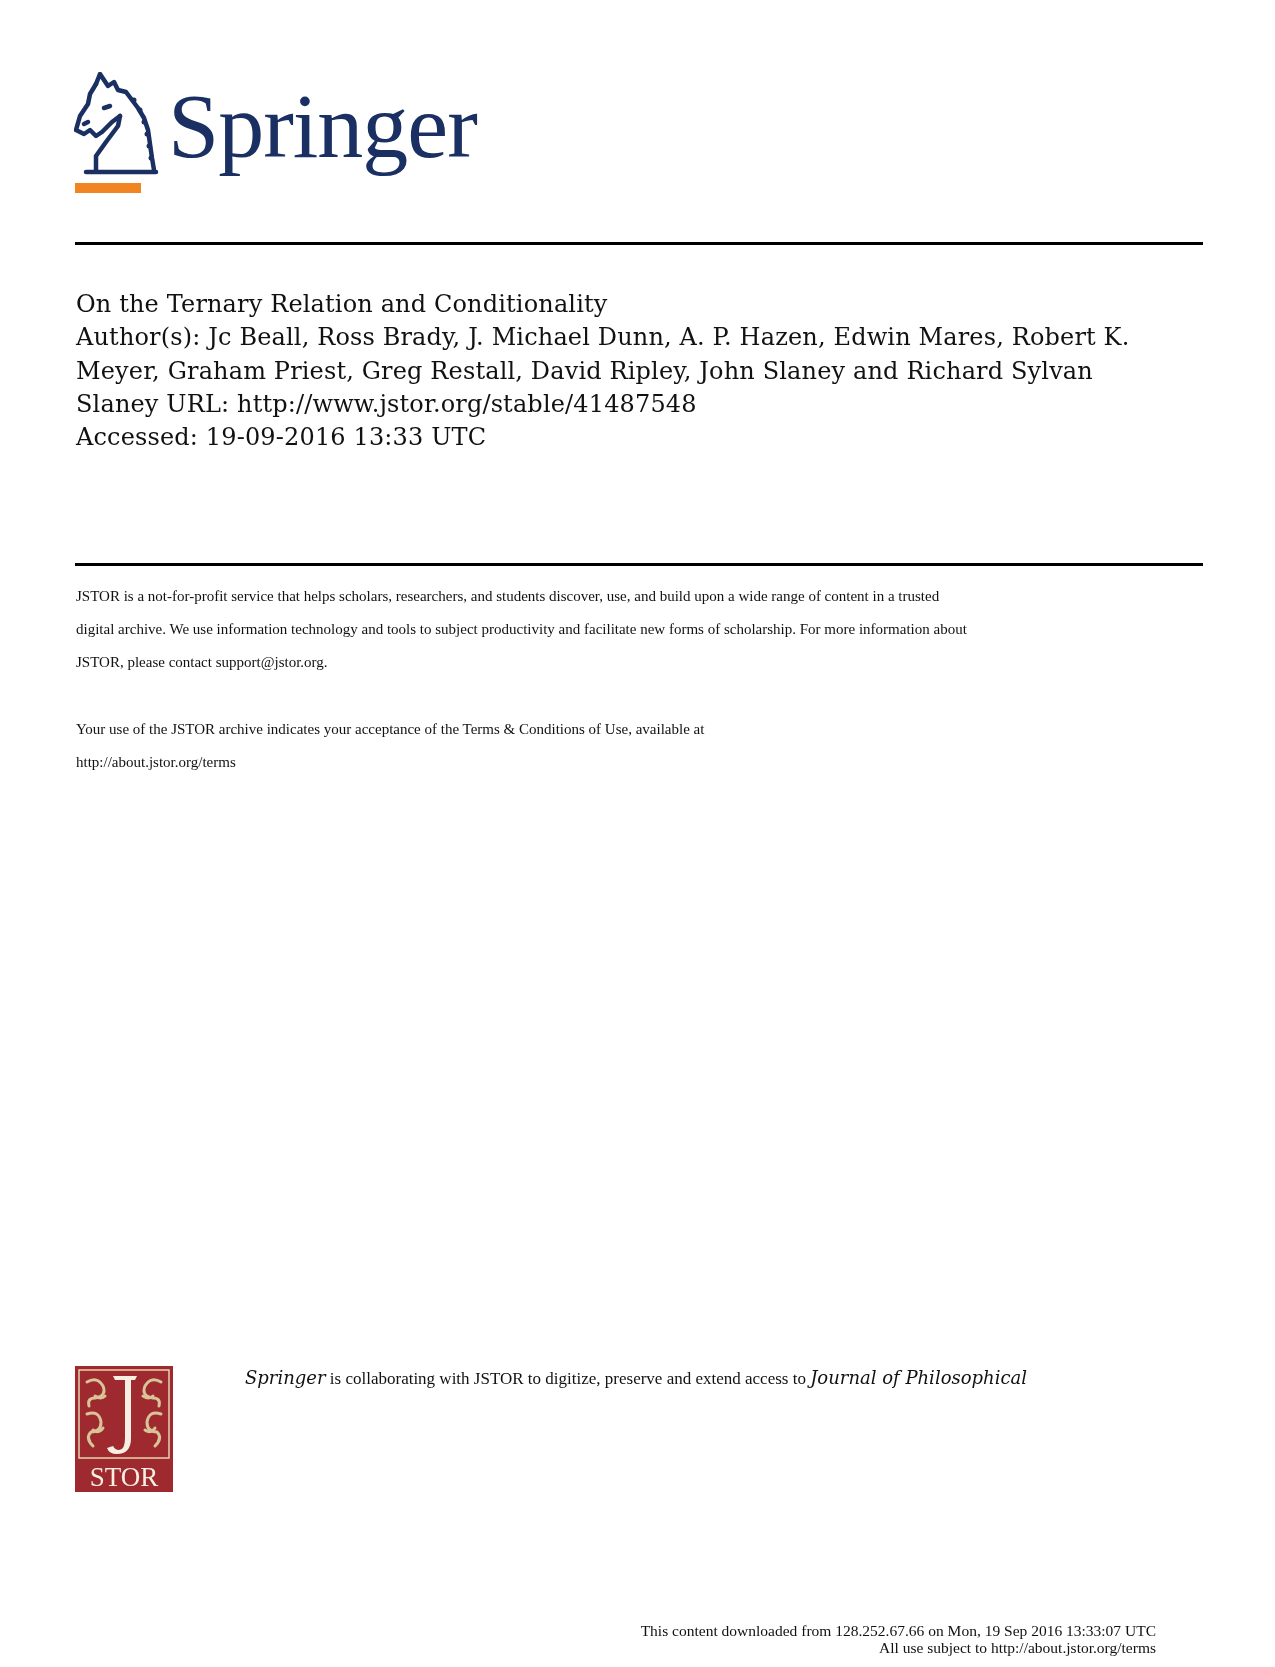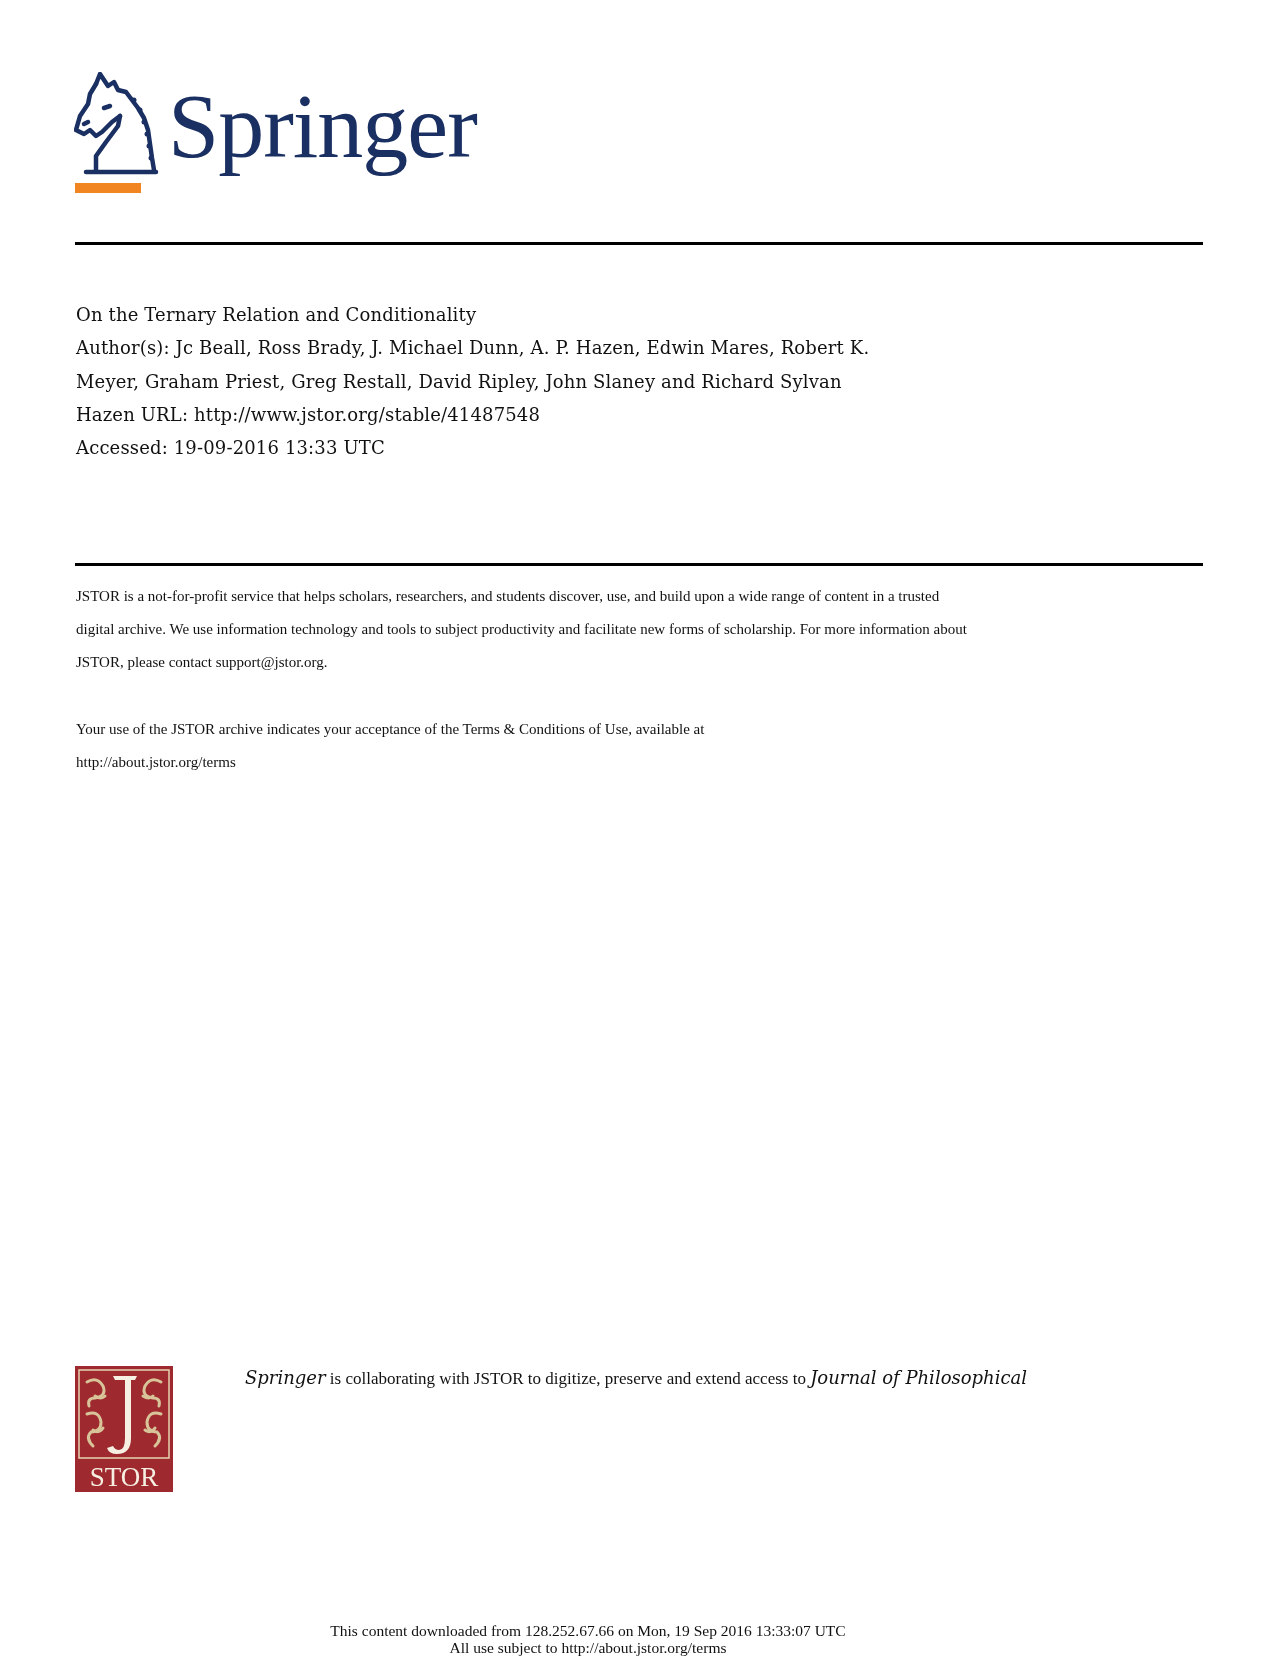--- a/index.html
+++ b/index.html
@@ -7,34 +7,34 @@
   .abs { position: absolute; }
 
   
   .logo { left: 74px; top: 72px; width: 470px; height: 130px; }
   .horse { left: 0; top: 0; width: 100px; height: 108px; }
   .orange-bar { left: 1px; top: 111px; width: 66px; height: 10px; }
   .wordmark { left: 94px; top: 8px; font-family: "Liberation Serif", "DejaVu Serif", serif; font-size: 92px; line-height: 1; letter-spacing: -1px; }
 
   .rule { left: 75px; width: 1128px; height: 3px; background: #000; }
 
-  .meta { left: 76px; top: 298px; font-family: "DejaVu Serif", "Liberation Serif", serif; font-size: 18px; line-height: 33.3px; white-space: nowrap; letter-spacing: 0.15px; }
+  .meta { left: 76px; top: 288px; font-family: "DejaVu Serif", "Liberation Serif", serif; font-size: 24px; line-height: 33.3px; white-space: nowrap; letter-spacing: 0.15px; }
   .meta .line { display: block; height: 33.3px; }
   .meta i { font-style: italic; }
 
   .notice { left: 76px; top: 580px; font-family: "Liberation Serif", serif; font-size: 15px; line-height: 33.2px; white-space: nowrap; }
   .notice .line { display: block; height: 33.2px; }
   .notice .gap { display: block; height: 33.2px; }
 
   .jstor-logo { left: 75px; top: 1366px; width: 98px; height: 126px; }
 
   .collab { left: 245px; top: 1368px; font-family: "Liberation Serif", serif; font-size: 17px; line-height: 20px; white-space: nowrap; }
   .collab i { font-family: "DejaVu Serif", "Liberation Serif", serif; font-style: italic; font-size: 18px; }
 
-  .footer { left: 10px; width: 1156px; top: 1622px; text-align: center; font-family: "Liberation Serif", serif; font-size: 15.5px; line-height: 17px; }
+  .footer { left: 0; width: 1156px; top: 1622px; text-align: right; font-family: "Liberation Serif", serif; font-size: 15.5px; line-height: 17px; }
   .footer .line { display: block; }
 </style>
 </head>
 <body>
 
 <div class="abs logo">
   <svg class="abs horse" viewBox="0 0 100 108">
     <g fill="none" stroke="#1a2f62" stroke-width="4.5" stroke-linejoin="round" stroke-linecap="round">
       <path d="M22 12 L26 2 L34 14 L40 10 L44 18 L52 20 L58 28 L64 36 L70 46 L74 58 L76 72 L78 86 L80 98"></path>
       <path d="M22 12 L16 22 L14 32 L6 44 L2 58 L10 62 L16 58 L22 64 L28 60 L38 50 L46 44"></path>
@@ -55,21 +55,21 @@
   <div class="abs orange-bar" style="background:#f08521;"></div>
   <div class="abs wordmark" style="color:#1a2f62;">Springer</div>
 </div>
 
 <div class="abs rule" style="top:242px;"></div>
 
 <div class="abs meta">
   <span class="line">On the Ternary Relation and Conditionality</span>
   <span class="line"><span>Author(s):</span> <span>Jc Beall, Ross Brady, J. Michael Dunn, A. P. Hazen, Edwin Mares, Robert K.</span></span>
   <span class="line">Meyer, Graham Priest, Greg Restall, David Ripley, John Slaney and  Richard Sylvan</span>
-  <span class="line"><span>Hazen URL:</span> <span>http://www.jstor.org/stable/41487548</span></span>
+  <span class="line"><span>Slaney URL:</span> <span>http://www.jstor.org/stable/41487548</span></span>
   <span class="line"><span>Accessed:</span> <span>19-09-2016 13:33 UTC</span></span>
 </div>
 
 <div class="abs rule" style="top:563px;"></div>
 
 <div class="abs notice">
   <span class="line">JSTOR is a not-for-profit service that helps scholars, researchers, and students discover, use, and build upon a wide range of content in a trusted</span>
   <span class="line">digital archive. We use information technology and tools to subject productivity and facilitate new forms of scholarship. For more information about</span>
   <span class="line">JSTOR, please contact support@jstor.org.</span>
   <span class="gap"></span>

